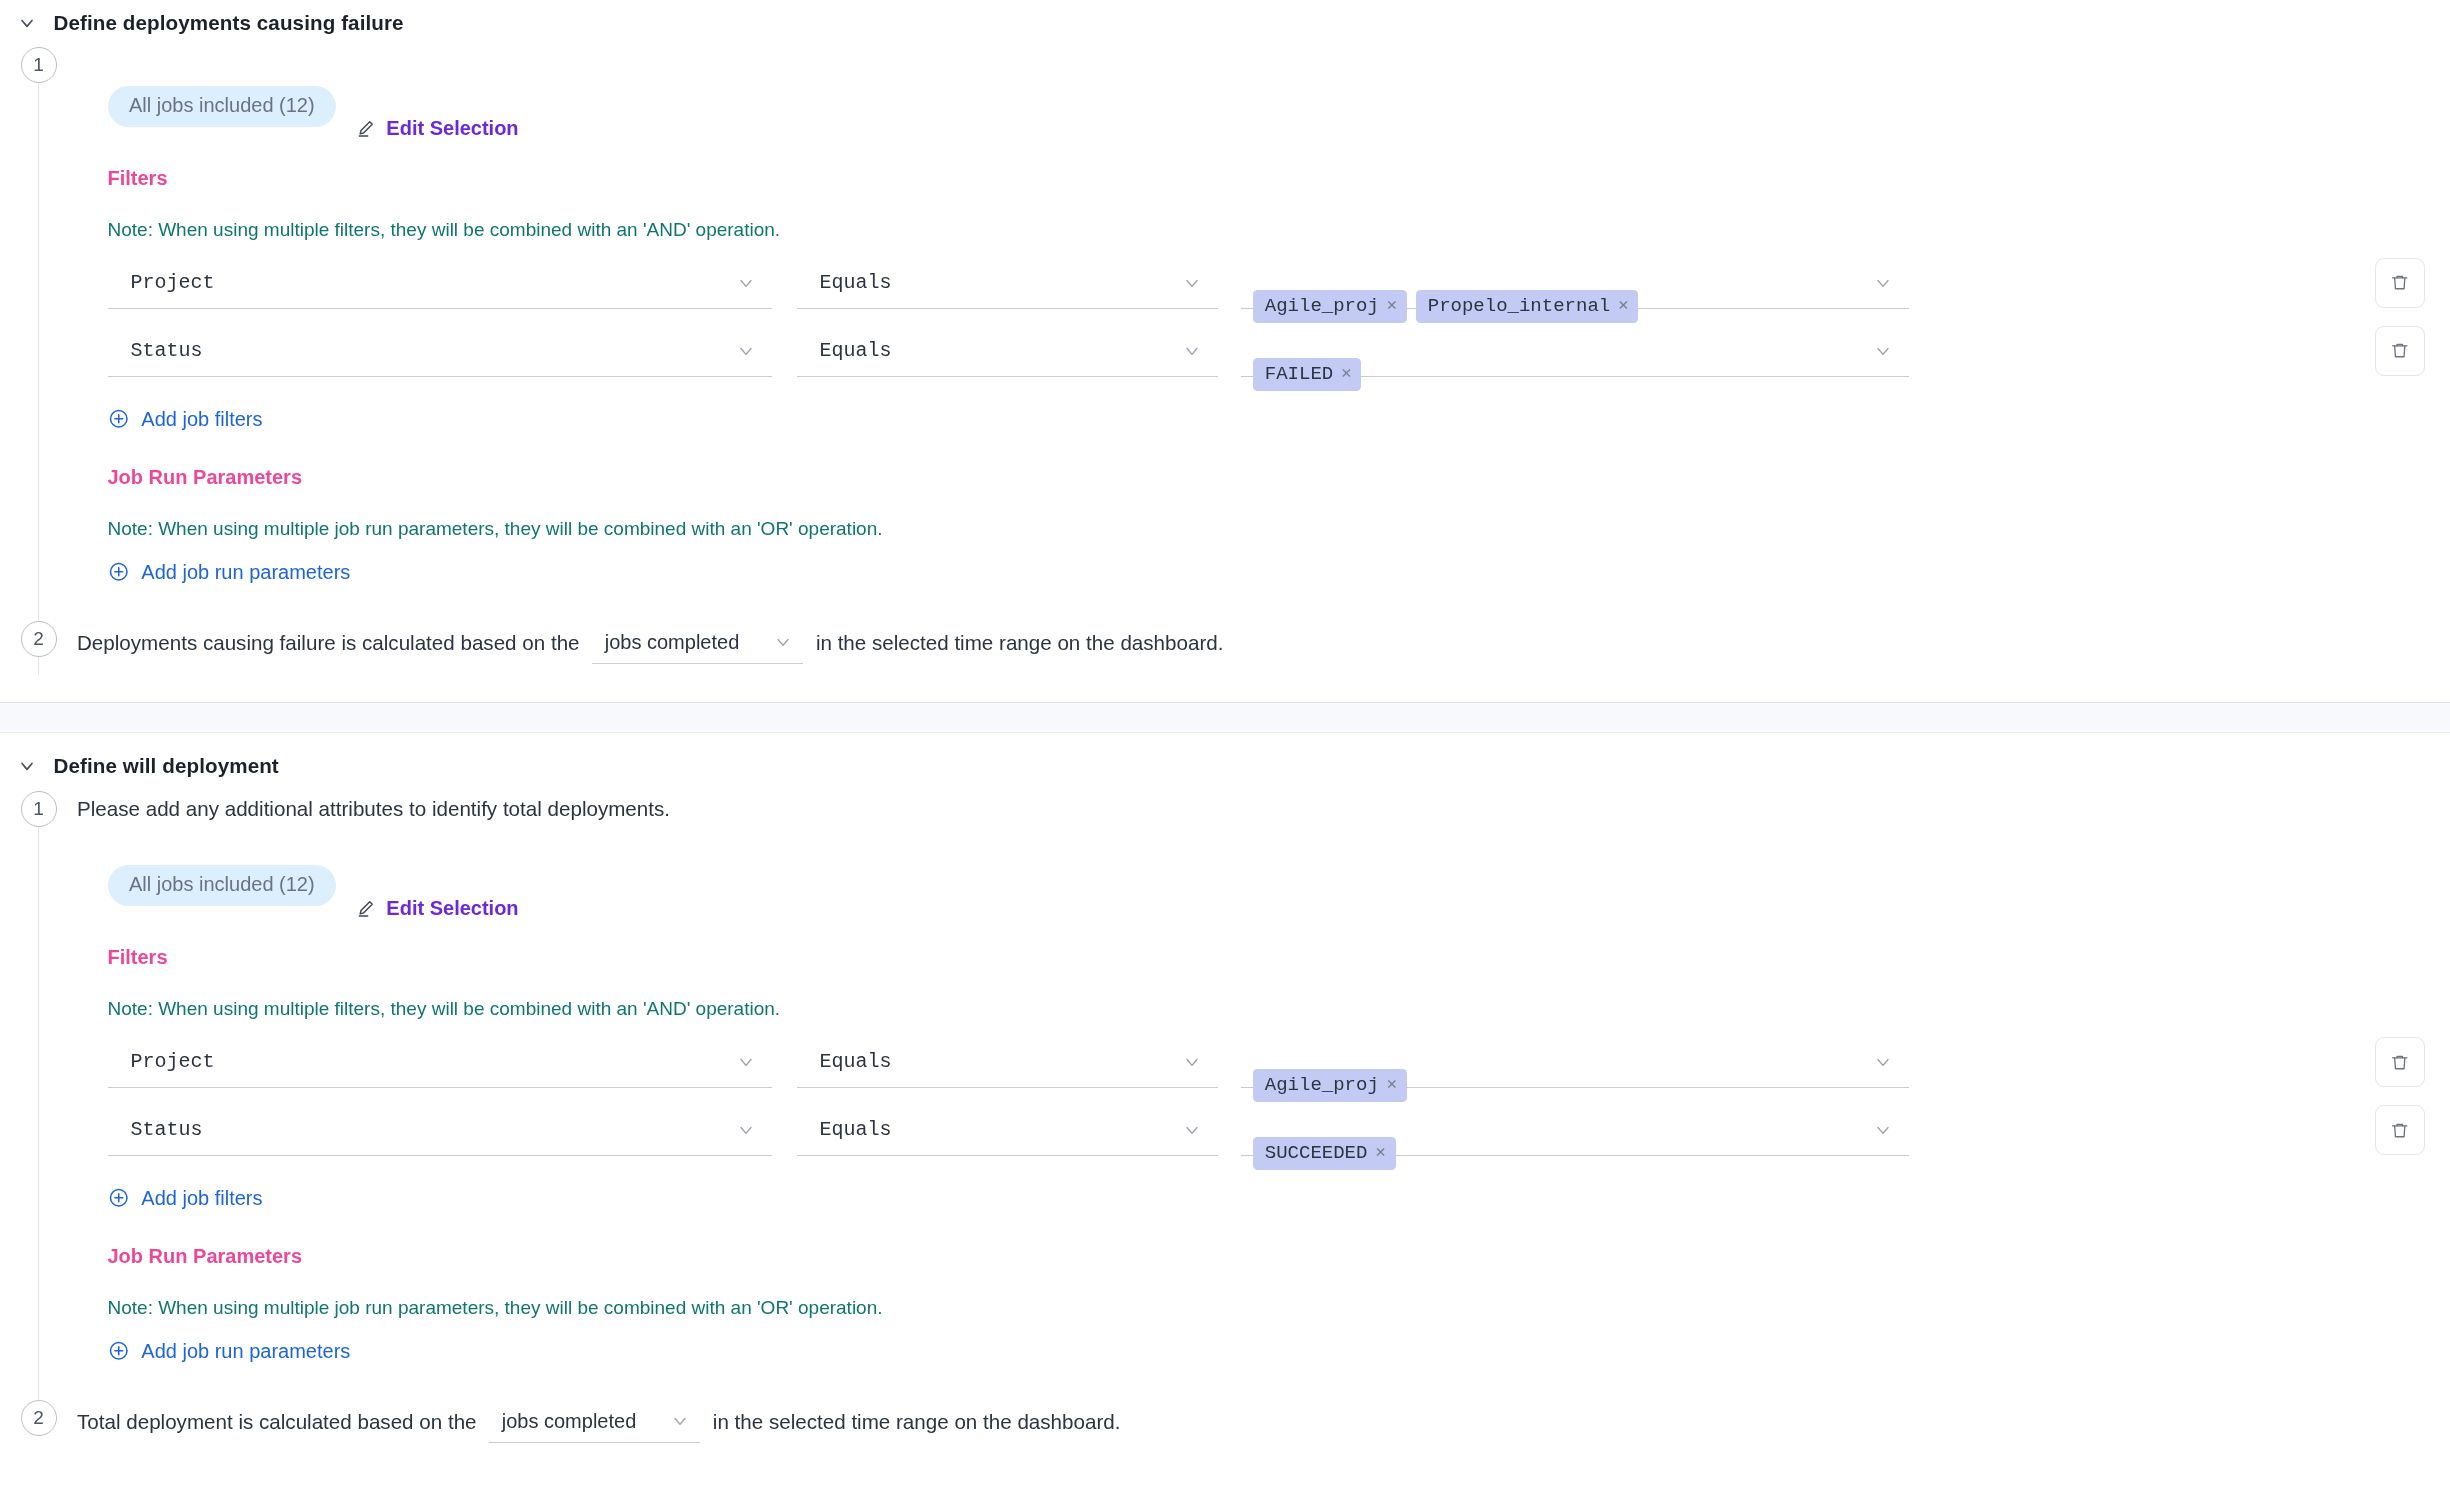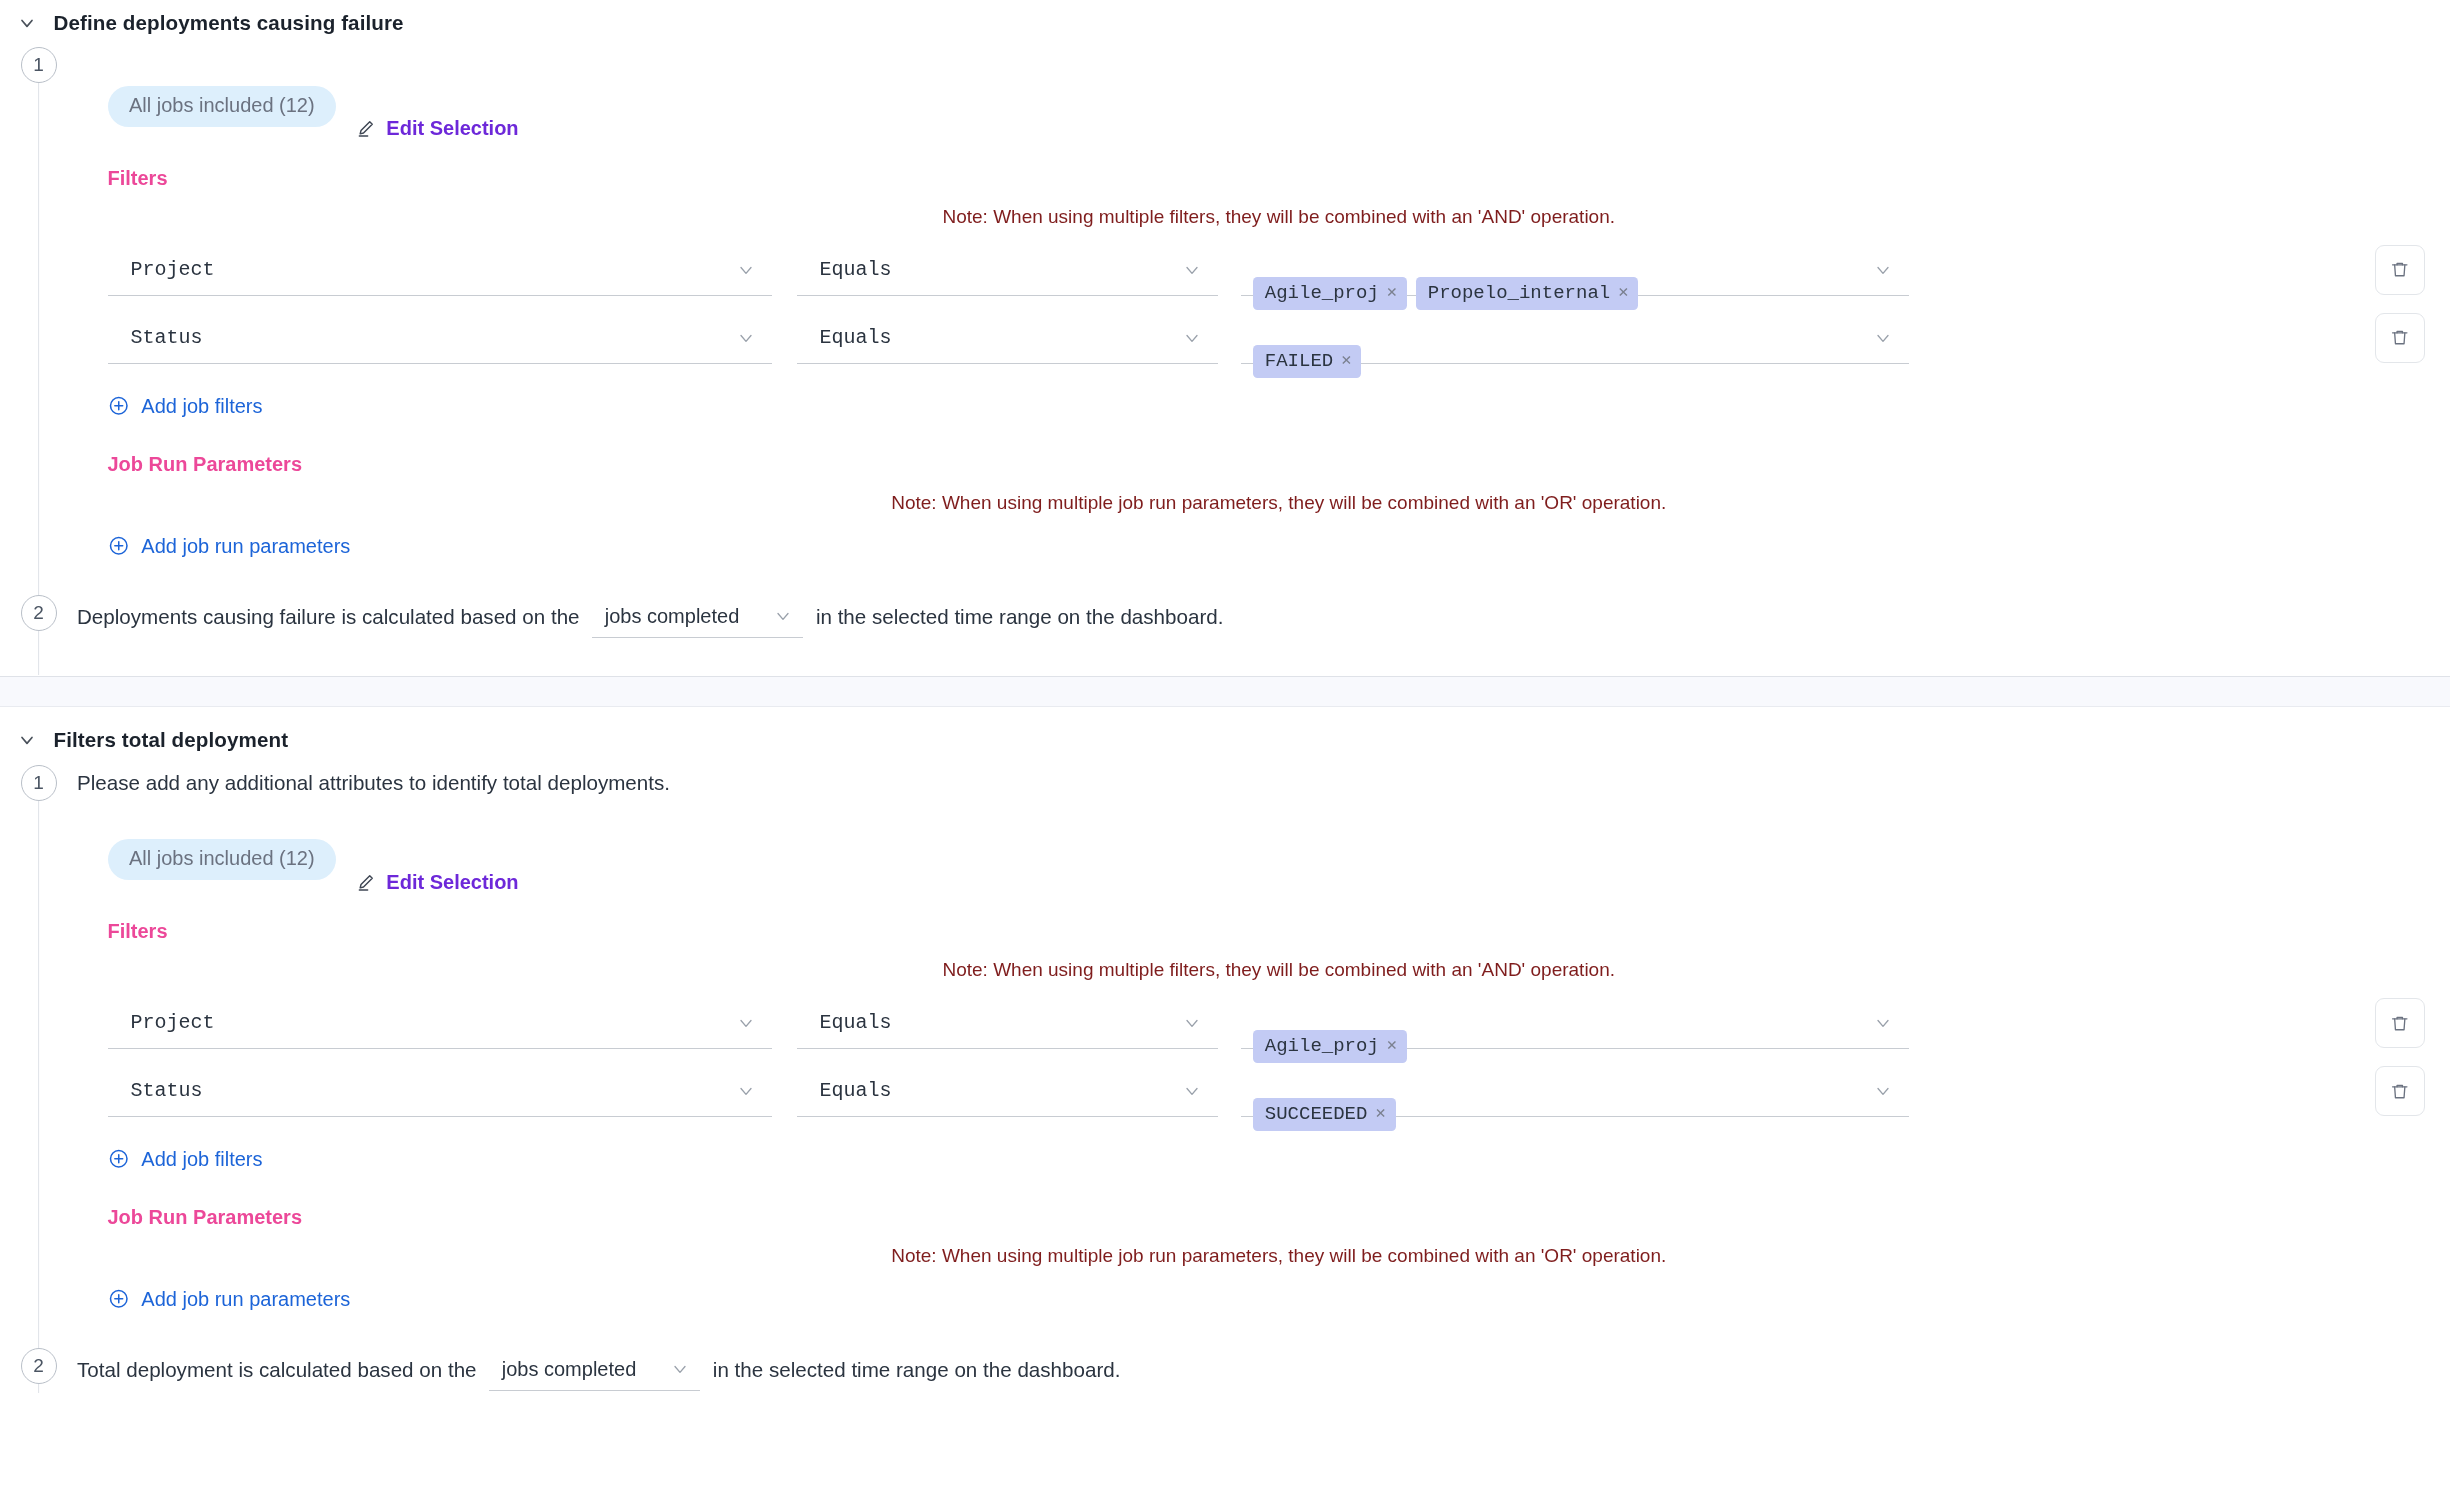--- a/index.html
+++ b/index.html
@@ -114,24 +114,23 @@
   
   .block-title {
     font-size: 20px;
     font-weight: 700;
     color: #ec4899;
     padding-left: 30.5px;
     margin-top: 23px;
   }
   .block-note {
     font-size: 19px;
-    color: #7f1d1d;
+    color: #0f766e;
     padding-left: 30.5px;
-    margin-top: 16px;
-    text-align: center;
+    margin-top: 29px;
   }
 
   .filter-row {
     display: flex;
     align-items: flex-end;
     gap: 0;
     padding-left: 30.5px;
     margin-top: 16px;
   }
   .select {
@@ -446,21 +445,21 @@
 </div>
 
 <div class="section" style="padding-top:21.5px;">
 
   <div class="section-header">
     <span class="chevron-ic">
       <svg viewBox="0 0 24 24" width="20" height="20" fill="none" stroke="currentColor" stroke-width="2" stroke-linecap="round" stroke-linejoin="round">
           <polyline points="6 9 12 16 18 9"></polyline>
         </svg>
     </span>
-    <span class="section-title">Filters total deployment</span>
+    <span class="section-title">Define will deployment</span>
   </div>
 
   <div class="steps" style="margin-top:12.6px;">
 
     <div class="step">
       <div class="step-marker">
         <div class="rail" style="top:36px; height:592px;"></div>
         <div class="circle">1</div>
       </div>
       <div class="step-body">

